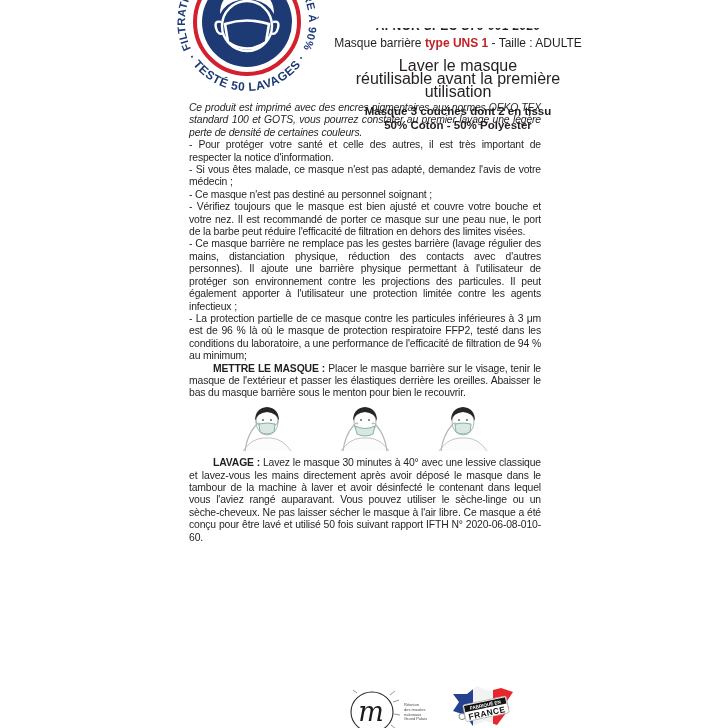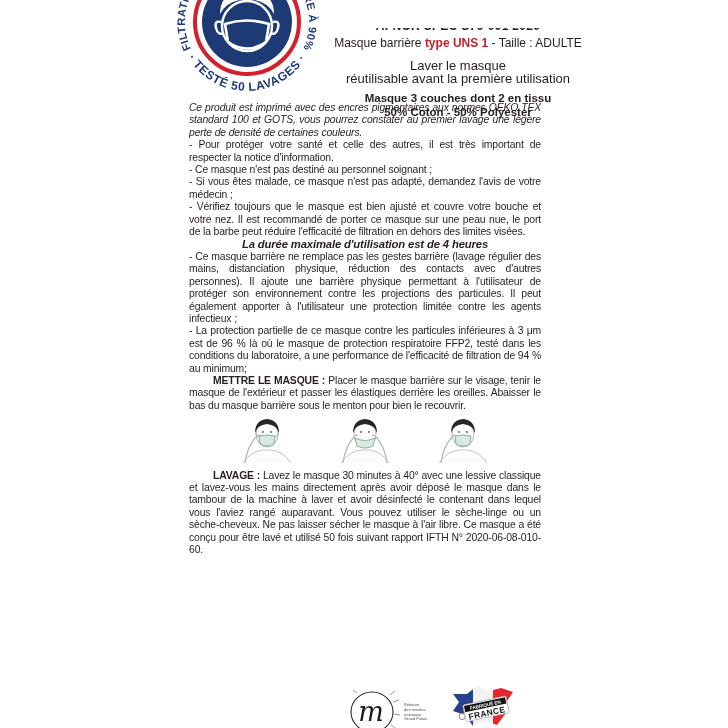--- a/index.html
+++ b/index.html
@@ -6,21 +6,21 @@
   .page{
     position:relative;width:728px;height:728px;background:#ffffff;overflow:hidden;
     font-family:"Liberation Sans",sans-serif;color:#231f20;
   }
   
   .hdr{position:absolute;left:326px;top:0;width:264px;text-align:center;margin-top:28px;}
   .std-cropped{height:7px;overflow:hidden;font-weight:bold;font-size:12px;color:#231f20;}
   .std-cropped span{display:block;margin-top:-9px;letter-spacing:.3px;}
   .title{font-size:12px;margin-top:1px;}
   .title .red{color:#c42127;font-weight:bold;}
-  .wash{font-size:13px;margin-top:9px;line-height:13px;}
+  .wash{font-size:16px;margin-top:9px;line-height:13px;}
   .comp{font-size:11.5px;font-weight:bold;margin-top:7px;line-height:13.5px;}
   
   .logo{position:absolute;left:152px;top:-50px;width:190px;height:160px;}
   
   .column{
     position:absolute;left:189px;top:102px;width:352px;
     font-size:10.4px;line-height:12.4px;letter-spacing:-0.15px;
     text-align:justify;
   }
   .column p{margin:0;}
@@ -80,24 +80,23 @@
     </div>
     <div class="comp">
       <div>Masque 3 couches dont 2 en tissu</div>
       <div>50% Coton - 50% Polyester</div>
     </div>
   </div>
 
   <div class="column">
     <p class="ital">Ce produit est imprimé avec des encres pigmentaires aux normes OEKO TEX standard 100 et GOTS, vous pourrez constater au premier lavage une légère perte de densité de certaines couleurs.</p>
     <p>- Pour protéger votre santé et celle des autres, il est très important de respecter la notice d'information.</p>
+    <p>- Si vous êtes malade, ce masque n'est pas adapté, demandez l'avis de votre médecin ;</p>
     <p>- Ce masque n'est pas destiné au personnel soignant ;</p>
-    <p>- Si vous êtes malade, ce masque n'est pas adapté, demandez l'avis de votre médecin ;</p>
     <p>- Vérifiez toujours que le masque est bien ajusté et couvre votre bouche et votre nez. Il est recommandé de porter ce masque sur une peau nue, le port de la barbe peut réduire l'efficacité de filtration en dehors des limites visées.</p>
-    <p class="center-head">La durée maximale d'utilisation est de 4 heures</p>
     <p>- Ce masque barrière ne remplace pas les gestes barrière (lavage régulier des mains, distanciation physique, réduction des contacts avec d'autres personnes). Il ajoute une barrière physique permettant à l'utilisateur de protéger son environnement contre les projections des particules. Il peut également apporter à l'utilisateur une protection limitée contre les agents infectieux ;</p>
     <p>- La protection partielle de ce masque contre les particules inférieures à 3 μm est de 96 % là où le masque de protection respiratoire FFP2, testé dans les conditions du laboratoire, a une performance de l'efficacité de filtration de 94 % au minimum;</p>
 
     <p class="gap">
       <span class="b">METTRE LE MASQUE :</span><span> Placer le masque barrière sur le visage, tenir le masque de l'extérieur et passer les élastiques derrière les oreilles. Abaisser le bas du masque barrière sous le menton pour bien le recouvrir.</span>
     </p>
 
     <div class="figures">
       <span class="fig">
         <svg viewBox="0 0 60 46" width="60" height="46">

